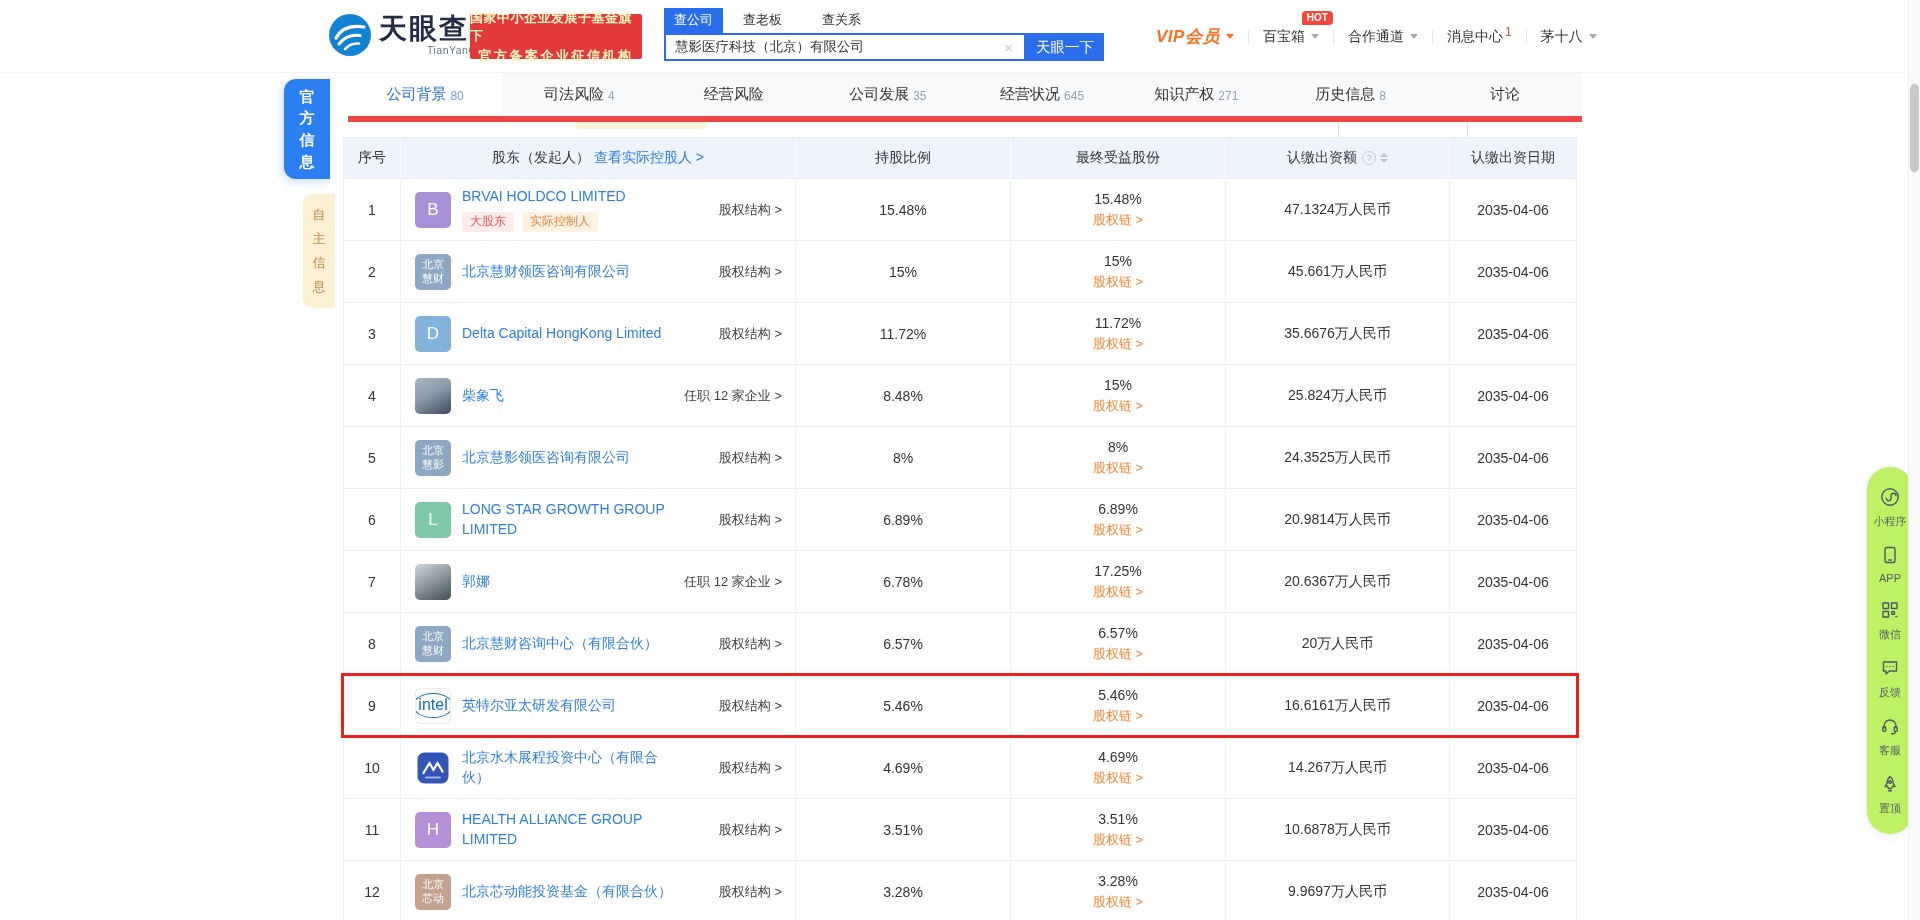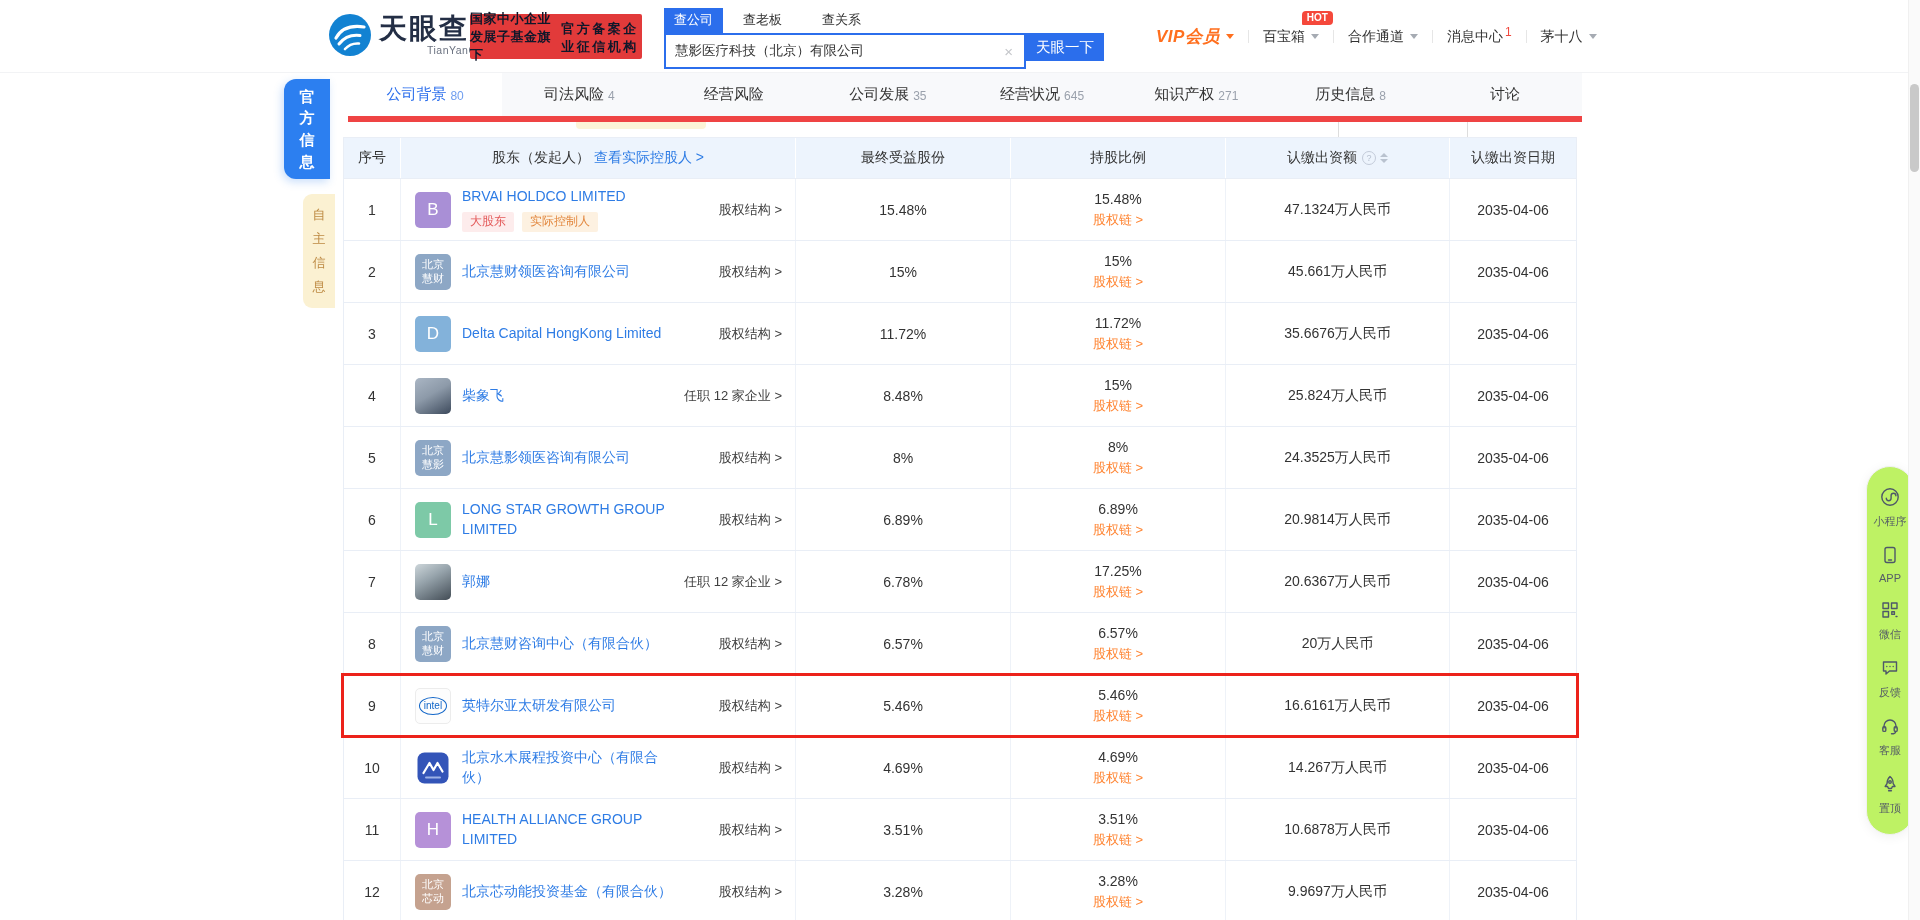--- a/index.html
+++ b/index.html
@@ -11,30 +11,30 @@
   a { text-decoration:none; cursor:pointer; }
 
   
   .topbar { position:absolute; left:0; top:0; width:1920px; height:73px; background:#fff; border-bottom:1px solid #f2f3f5; z-index:30; }
   .logo { position:absolute; left:328px; top:13px; display:flex; align-items:center; }
   .logo-icon { width:44px; height:44px; }
   .logo-txt { margin-left:7px; }
   .logo-title { font-size:28px; font-weight:700; color:#232e45; letter-spacing:2px; line-height:30px; }
   .logo-domain { font-size:10.5px; color:#6b7280; letter-spacing:.5px;margin-left:48px; }
   .gov-badge { position:absolute; left:470px; top:14px; width:172px; height:45px; background:#e23a3a; border-radius:2px;
-    color:#0f172a; display:flex; flex-direction:row; align-items:center; justify-content:center; }
+    color:#fef9c3; display:flex; flex-direction:column; align-items:center; justify-content:center; }
   .gov-l1 { font-size:13px; font-weight:700; letter-spacing:.5px; }
   .gov-l2 { font-size:13px; font-weight:700; letter-spacing:2.5px; margin-top:2px; }
 
   .search-wrap { position:absolute; left:664px; top:10px; }
   .s-tabs { display:flex; align-items:flex-end; height:23px; }
   .s-tab { font-size:13px; color:#333; margin-right:20px; padding:3px 10px 4px; cursor:pointer; }
   .s-tab.active { background:#2b6eec; color:#fff; margin-right:10px;text-align:right; }
   .s-bar { display:flex; }
-  .s-input { width:362px; height:28px; border:2px solid #2b6eec; background:#fff; display:flex; align-items:center; padding:16px 9px; }
+  .s-input { width:362px; height:28px; border:2px solid #2b6eec; background:#fff; display:flex; align-items:center; padding:8px 9px; }
   .s-value { flex:1; font-size:13.5px; color:#333; white-space:nowrap; overflow:hidden; }
   .s-clear { color:#c4c6ca; font-size:15px; padding:0 2px; cursor:pointer; }
   .s-btn { width:78px; height:28px; background:#2b6eec; color:#fff; font-size:14.5px; display:flex; align-items:center; justify-content:center; cursor:pointer; border:none; }
 
   .top-menu { position:absolute; left:1156px; top:0; height:73px; display:flex; align-items:center; font-size:14px; }
   .tm-sep { width:1px; height:13px; background:#e6e6e6; margin:0 14px; }
   .tm-item { display:flex; align-items:center; cursor:pointer; position:relative; color:#333; white-space:nowrap; }
   .vip { color:#ff6f1e; font-weight:700; font-style:italic; font-size:17px; letter-spacing:.5px; }
   .caret { display:inline-block; width:0; height:0; border-left:4px solid transparent; border-right:4px solid transparent; border-top:5px solid #a6abb3; margin-left:6px; }
   .caret.orange { border-top-color:#ff6f1e; }
@@ -80,21 +80,21 @@
   .t-row > div:last-child { border-right:none; }
   .c-idx { font-size:14px; color:#333; }
   .c-name { justify-content:flex-start !important; padding:0 12px 0 14px; position:relative; }
   .avatar { width:36px; height:36px; border-radius:5px; flex-shrink:0; display:flex; flex-direction:column; align-items:center; justify-content:center;
     color:#fff; cursor:pointer; overflow:hidden; }
   .av-letter { font-size:17px; }
   .av-text span { display:block; font-size:11px; line-height:1.2; text-align:center; }
   .av-photo.ph-man { background:linear-gradient(150deg,#aab6c4 0%,#8d9aa9 45%,#3d4a5c 100%); }
   .av-photo.ph-woman { background:linear-gradient(150deg,#cdd6da 0%,#97a4ac 40%,#424c55 100%); }
   .av-intel { background:#fdfdfd; border:1px solid #ececec; }
-  .intel-oval { font-size:10px; color:#1266c8; border:1.5px solid #1266c8; border-radius:50%; padding:2px 4px 3px; font-weight:400; }
+  .intel-oval { font-size:16px; color:#1266c8; border:1.5px solid #1266c8; border-radius:50%; padding:2px 4px 3px; font-weight:400; }
   .nm-wrap { margin-left:11px; display:flex; flex-direction:column; justify-content:center; max-width:212px; }
   .nm-link { font-size:14px; color:#2e7ce5; line-height:1.4; }
   .badges { display:flex; margin-top:5px; }
   .badge { font-size:12px; padding:1px 8px 2px; border-radius:2px; margin-right:8px; white-space:nowrap; }
   .b-red { background:#fdecec; color:#e35959; }
   .b-orange { background:#fdf1e1; color:#e2873e; }
   .row-link { position:absolute; right:13px; top:50%; transform:translateY(-50%); font-size:13px; color:#404040; white-space:nowrap; }
   .c-ratio, .c-cap, .c-date { font-size:14px; color:#333; }
   .c-benef { flex-direction:column; }
   .benef-pct { font-size:14px; color:#333; }
@@ -234,24 +234,24 @@
 <div class="table">
   <div class="t-head">
     <div>
         <span>序号</span>
       </div>
     <div>
       <span>股东（发起人）</span>
       <a class="hd-link">查看实际控股人 &gt;</a>
     </div>
     <div>
-        <span>最终受益股份</span>
+        <span>持股比例</span>
       </div>
     <div>
-        <span>持股比例</span>
+        <span>最终受益股份</span>
       </div>
     <div>
       <span>认缴出资额</span>
       <span class="info-ic">?</span>
       <span class="sort-ic">
           <i class="up"></i>
           <i class="dn"></i>
         </span>
     </div>
     <div>

